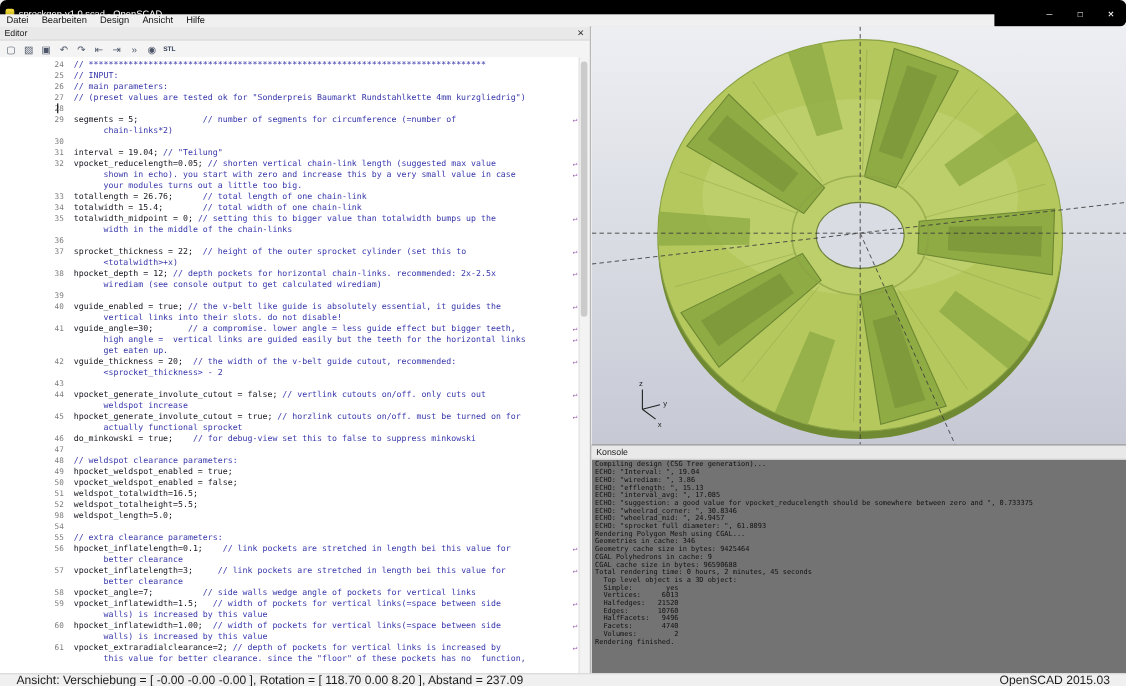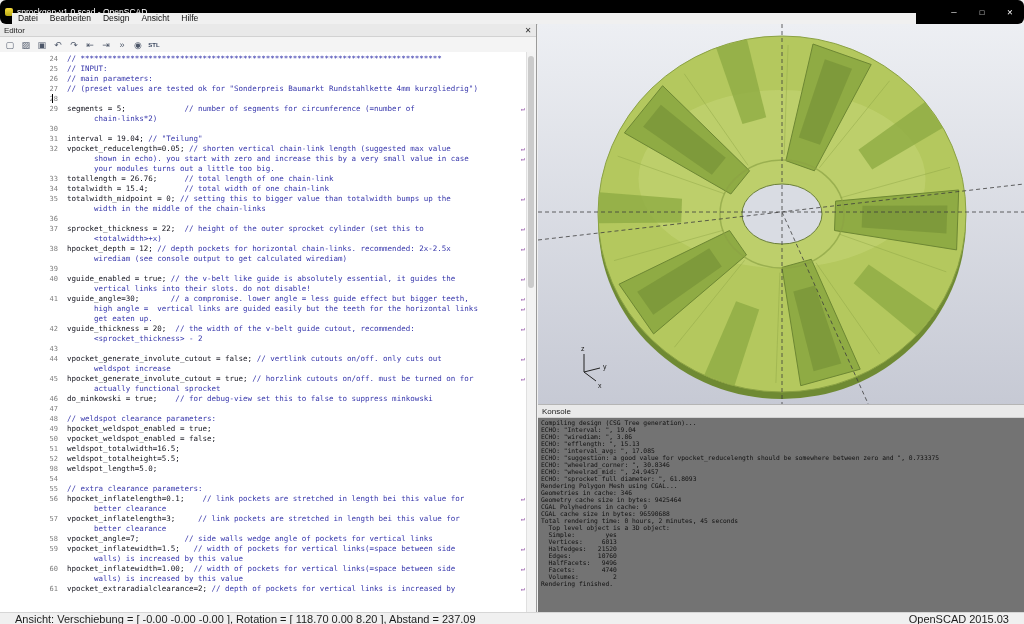--- a/index.html
+++ b/index.html
@@ -8,21 +8,21 @@
     background:#f0f0f0;font-family:"Liberation Sans",sans-serif;
     -webkit-font-smoothing:antialiased;
   }
   
   .titlebar{position:absolute;left:0;top:0;width:1024px;height:24px;background:#000;color:#fff;display:flex;align-items:center;border-radius:6px;}
   .app-icon{width:8px;height:8px;margin:0 4px 0 5px;border-radius:2px;background:linear-gradient(#f7dd3e,#b9a914);}
   .title{font-size:8.5px;line-height:13px;white-space:nowrap;}
   .win-controls{margin-left:auto;display:flex;height:13px;}
   .win-btn{width:28px;height:13px;text-align:center;font-size:7.5px;line-height:13px;color:#fff;}
   
-  .menubar{position:absolute;left:0;top:13px;width:904px;height:11px;background:#f0f0f0;border-bottom:1px solid #e2e2e2;display:flex;align-items:center;margin-left:12px;}
+  .menubar{position:absolute;left:0;top:13px;width:904px;height:11px;background:#f0f0f0;border-bottom:1px solid #e2e2e2;display:flex;align-items:center;}
   .menu-item{font-size:8.5px;padding:0 6px;color:#111;line-height:11px;}
   
   .editor-panel{position:absolute;left:0;top:24px;width:537px;bottom:12px;background:#fff;border-right:1px solid #9a9a9a;box-sizing:border-box;}
   .panel-header{height:12px;background:#e9e9e9;border-bottom:1px solid #d2d2d2;display:flex;align-items:center;padding-left:4px;font-size:8px;color:#222;gap:44px;}
   .panel-close{margin-left:auto;width:16px;text-align:center;font-size:8px;color:#333;}
   .ed-toolbar{height:16px;background:#f4f4f4;border-bottom:1px solid #dadada;display:flex;align-items:center;padding-left:3px;gap:2px;}
   .tb-btn{min-width:14px;height:13px;text-align:center;font-size:9px;line-height:13px;color:#4c5668;}
   .tb-btn.stl{font-size:6px;font-weight:bold;color:#39465e;letter-spacing:0;}
   .code-area{position:absolute;left:0;top:28px;right:9px;bottom:0;overflow:hidden;background:#fff;padding-top:2px;}
   .crow{height:10px;line-height:10px;white-space:pre;font-family:"DejaVu Sans Mono",monospace;font-size:7.5px;position:relative;}
@@ -134,20 +134,21 @@
       <div class="crow"><span class="ln">56</span><span class="k">hpocket_inflatelength=0.1;</span><span class="c">    // link pockets are stretched in length bei this value for</span><span class="wrapmark">↵</span></div>
       <div class="crow"><span class="ln"></span><span class="c">      better clearance</span></div>
       <div class="crow"><span class="ln">57</span><span class="k">vpocket_inflatelength=3;</span><span class="c">     // link pockets are stretched in length bei this value for</span><span class="wrapmark">↵</span></div>
       <div class="crow"><span class="ln"></span><span class="c">      better clearance</span></div>
       <div class="crow"><span class="ln">58</span><span class="k">vpocket_angle=7;</span><span class="c">          // side walls wedge angle of pockets for vertical links</span></div>
       <div class="crow"><span class="ln">59</span><span class="k">vpocket_inflatewidth=1.5;</span><span class="c">   // width of pockets for vertical links(=space between side</span><span class="wrapmark">↵</span></div>
       <div class="crow"><span class="ln"></span><span class="c">      walls) is increased by this value</span></div>
       <div class="crow"><span class="ln">60</span><span class="k">hpocket_inflatewidth=1.00;</span><span class="c">  // width of pockets for vertical links(=space between side</span><span class="wrapmark">↵</span></div>
       <div class="crow"><span class="ln"></span><span class="c">      walls) is increased by this value</span></div>
       <div class="crow"><span class="ln">61</span><span class="k">vpocket_extraradialclearance=2;</span><span class="c"> // depth of pockets for vertical links is increased by</span><span class="wrapmark">↵</span></div>
+      <div class="crow"><span class="ln"></span><span class="c">      this value for better clearance. since the "floor" of these pockets has no  function,</span></div>
     </div>
   <div class="caret"></div>
   <div class="ed-scroll">
     <div class="ed-thumb"></div>
   </div>
 </div>
 
 <div class="viewport" id="viewport" style="background: linear-gradient(rgb(237, 239, 243), rgb(198, 201, 212));">
   <svg id="vp-svg" width="486" height="384" viewBox="0 0 486 384">
       <ellipse cx="244" cy="197" rx="184" ry="178" fill="#6f8a33"></ellipse>

